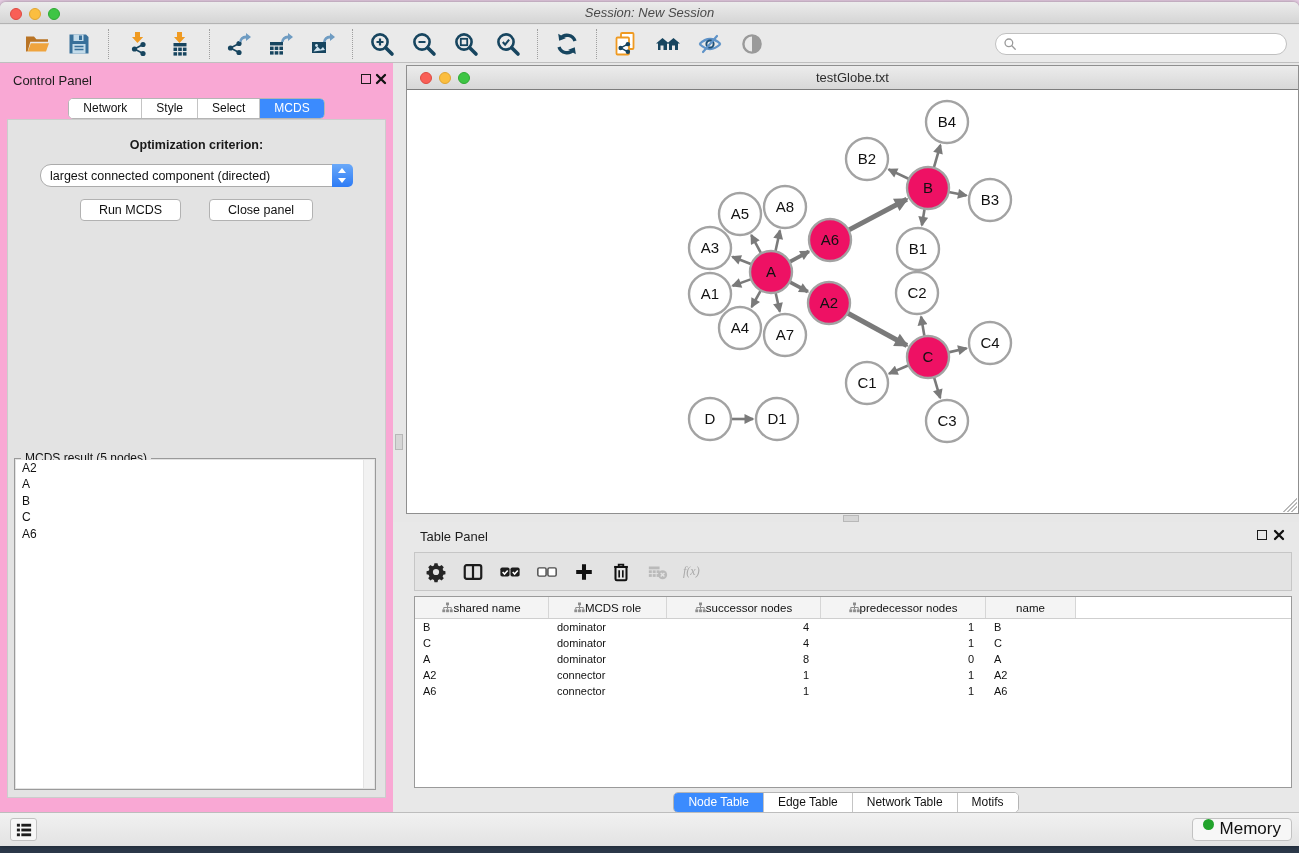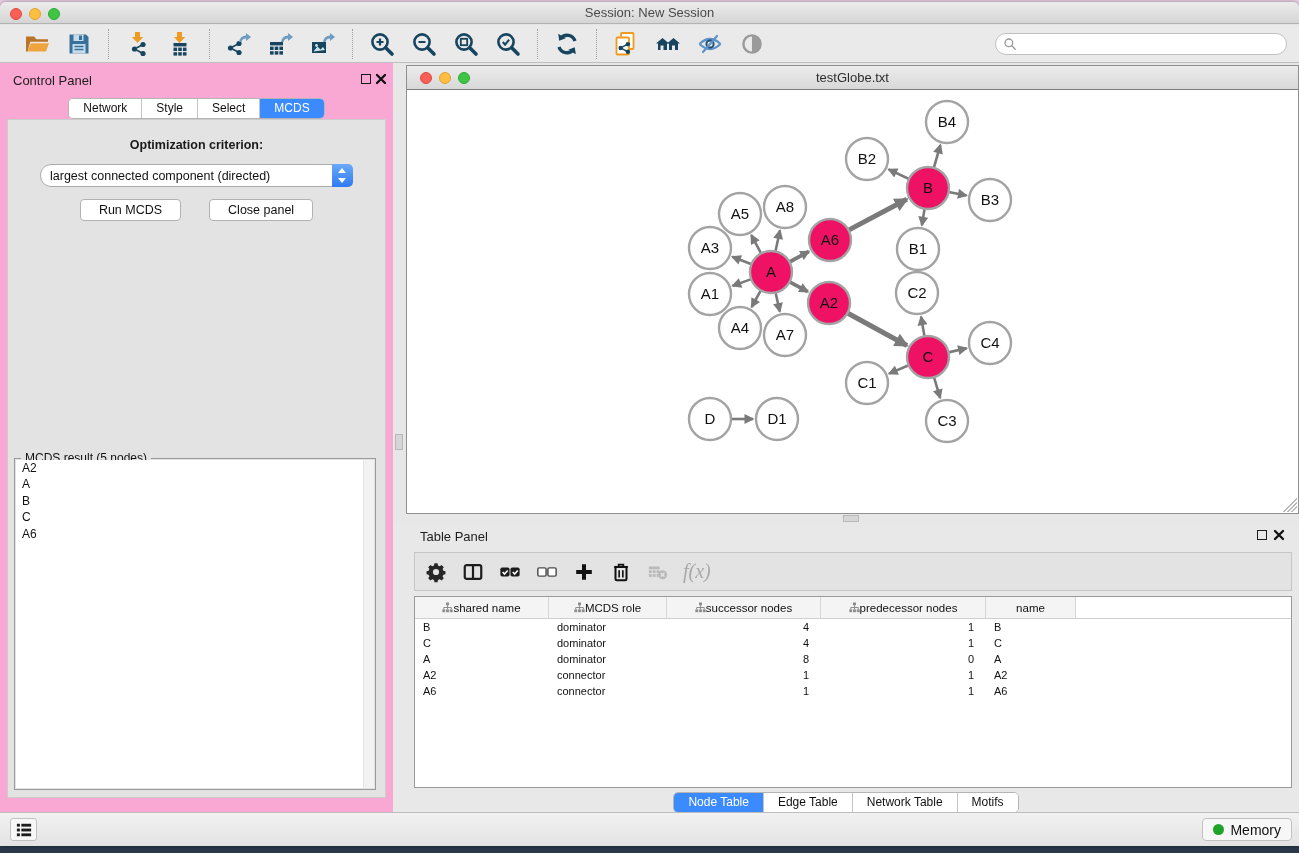--- a/index.html
+++ b/index.html
@@ -16,21 +16,21 @@
          border-radius:6px 6px 0 0; overflow:hidden; box-shadow:0 0 4px rgba(0,0,0,.4); }
 
   
   .titlebar { position:absolute; top:0; left:0; right:0; height:22px;
               background:linear-gradient(#ececec,#d5d5d5); border-bottom:1px solid #b3b3b3; }
   .tl { position:absolute; top:5.5px; width:12px; height:12px; border-radius:50%; }
   .tl.red    { left:10px; background:#f95f57; border:1px solid #dd4a41; }
   .tl.yellow { left:29px; background:#fbbe3f; border:1px solid #e0a531; }
   .tl.green  { left:48px; background:#3ec544; border:1px solid #2fa933; }
   .titlebar .title { position:absolute; left:0; right:0; top:3px; text-align:center;
-                     font-size:13px; color:#4a4a4a; }
+                     font-size:13px; color:#4a4a4a;font-style:italic; }
 
   
   .toolbar { position:absolute; top:23px; left:0; right:0; height:38px; background:#eaeaea;
              border-bottom:1px solid #bfbfbf; display:flex; align-items:center; padding-left:8px; }
   .tb-group { display:flex; align-items:center; gap:8px; padding:0 12px; height:30px;
               border-right:1px dotted #9f9f9f; }
   .tb-group:last-of-type { border-right:none; }
   .tb-btn { width:34px; height:28px; display:flex; align-items:center; justify-content:center;
             background:transparent; border:none; cursor:pointer; }
   .tb-btn svg { width:26px; height:26px; }
@@ -106,21 +106,21 @@
   
   .table-panel { position:absolute; left:393px; top:459px; right:0; bottom:0; background:#e8e8e8; }
   .table-panel .panel-title { position:absolute; left:27px; top:7px; font-size:13px; color:#1d1d1d; }
   .tp-float { right:32px; top:8px; } .tp-close { right:14px; top:7px; }
   .tp-toolbar { position:absolute; left:21px; right:7px; top:30px; height:39px; background:#e3e3e3;
                 border:1px solid #c6c6c6; display:flex; align-items:center; gap:13px; padding-left:9px; }
   .tp-btn { width:24px; height:26px; border:none; background:transparent; display:flex;
             align-items:center; justify-content:center; cursor:pointer; }
   .tp-btn svg { width:22px; height:22px; }
   .tp-btn.disabled { opacity:.45; cursor:default; }
-  .fx-label { font-family:"Liberation Serif", serif; font-style:italic; font-size:20px; color:#a9a9a9; }
+  .fx-label { font-family:"Liberation Serif", serif; font-style:italic; font-size:12px; color:#a9a9a9; }
 
   .tp-table { position:absolute; left:21px; right:7px; top:74px; height:192px; background:#fff;
               border:1px solid #9a9a9a; overflow:hidden; }
   .t-head { display:flex; height:22px; background:#f4f4f4; border-bottom:1px solid #cfcfcf; }
   .t-hcell { display:flex; align-items:center; justify-content:center; 
              border-right:1px solid #d6d6d6; font-size:11.5px; color:#111; overflow:hidden; }
   .t-hcell svg { width:11px; height:11px; flex:none; }
   .t-row { display:flex; height:16px; }
   .t-cell { font-size:11px; color:#111; line-height:16px; padding:0 8px; overflow:hidden; white-space:nowrap; }
   .col0 { width:134px; } .col1 { width:118px; } .col2 { width:154px; } .col3 { width:165px; } .col4 { width:90px; }
@@ -129,22 +129,22 @@
 
   .tp-tabs { position:absolute; left:0; right:0; top:270px; display:flex; justify-content:center; }
 
   
   .statusbar { position:absolute; left:0; right:0; bottom:0; height:34px;
                background:linear-gradient(#f1f1f1,#e3e3e3); border-top:1px solid #bdbdbd; }
   .list-btn { position:absolute; left:10px; top:5px; width:27px; height:23px; background:#f7f7f7;
               border:1px solid #c2c2c2; border-radius:3px; display:flex; align-items:center;
               justify-content:center; cursor:pointer; }
   .memory-btn { position:absolute; right:7px; top:5px; height:23px; background:#f7f7f7;
-                border:1px solid #c2c2c2; border-radius:4px; display:flex; align-items:center;
-                gap:6px; padding:0 10px; font-size:14px; color:#111; cursor:pointer; }
+                border:1px solid #c2c2c2; border-radius:4px; display:flex; 
+                gap:6px; padding:0 10px; font-size:17px; color:#111; cursor:pointer; }
   .memory-dot { width:11px; height:11px; border-radius:50%; background:#21a32b; }
 </style>
 </head>
 <body>
 
 <div class="screen">
   <div class="desktop-top"></div>
   <div class="desktop-bottom"></div>
 
   <div class="app">

